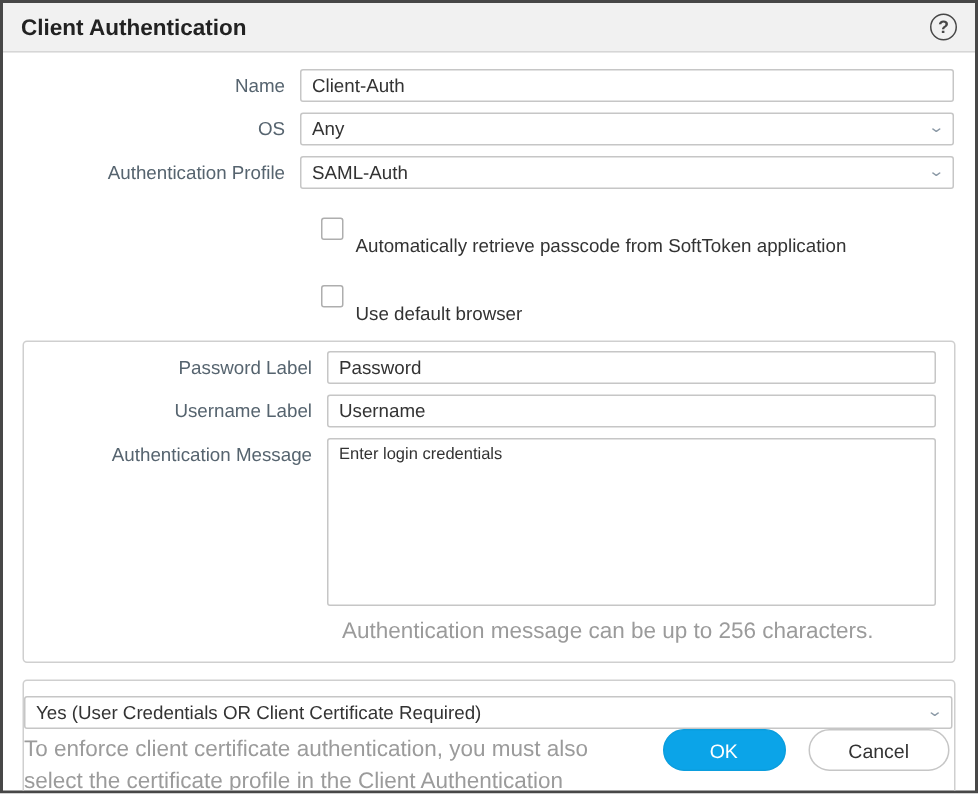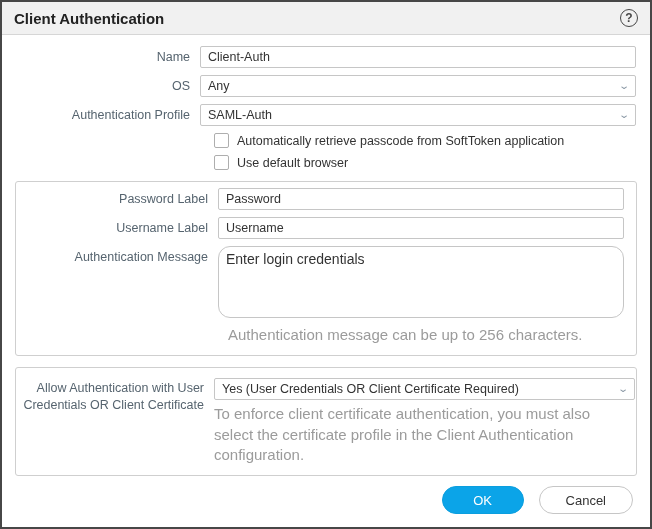--- a/index.html
+++ b/index.html
@@ -58,38 +58,38 @@
   }
   .sel .chev { color: #8a98a5; font-size: 10px; line-height: 1; transform: scaleX(1.4); margin-left: 6px; }
 
   .cbrow { display: flex; align-items: center; gap: 8px; margin: 0 14px 7px 212px; }
   .cb {
     appearance: none; -webkit-appearance: none;
     width: 15px; height: 15px; margin: 0;
     border: 1px solid #aeaeae; border-radius: 2px; background: #fff;
     cursor: pointer; flex-shrink: 0;
   }
-  .cblabel { color: #333; }
+  .cblabel { color: #333; margin-top: 24px; }
 
   fieldset.gp {
     margin: 11px 13px 0 13px;
     border: 1px solid #cfcfcf; border-radius: 3px;
     padding: 6px 0 10px 0;
   }
   fieldset.gp legend {
     margin-left: 9px; padding: 0 5px;
     font-weight: bold; color: #333; font-size: 12.5px;
   }
   fieldset.gp .flabel { width: 202px; }
   fieldset.gp .row { margin-right: 12px; }
 
   .ta {
-    flex: 1; height: 72px; resize: none;
-    border: 1px solid #c6c6c6; border-radius: 12px;
-    padding: 4px 7px; font: inherit; font-size: 14px; color: #333;
+    flex: 1; height: 112px; resize: none;
+    border: 1px solid #c6c6c6; border-radius: 2px;
+    padding: 4px 7px; font: inherit; font-size: 11px; color: #333;
     outline: none;
   }
   .hint { color: #9b9b9b; font-size: 15px; line-height: 1.35; }
   .ta-hint { margin: 4px 12px 0 212px; }
 
   .certbox {
     margin: 11px 13px 0 13px;
     border: 1px solid #cfcfcf; border-radius: 3px;
     padding: 10px 0 10px 0;
     display: flex; align-items: flex-start;
@@ -168,21 +168,20 @@
 
       <div class="row top">
         <span class="flabel">Authentication Message</span>
         <textarea class="ta" style="">Enter login credentials</textarea>
       </div>
 
       <div class="hint ta-hint">Authentication message can be up to 256 characters.</div>
     </fieldset>
 
     <div class="certbox">
-      <span class="flabel">Allow Authentication with User Credentials OR Client Certificate</span>
       <div class="cert-right">
         <div class="sel">
           <span>Yes (User Credentials OR Client Certificate Required)</span>
           <span class="chev">⌄</span>
         </div>
         <div class="hint cert-hint">To enforce client certificate authentication, you must also select the certificate profile in the Client Authentication configuration.</div>
       </div>
     </div>
 
   </div>

